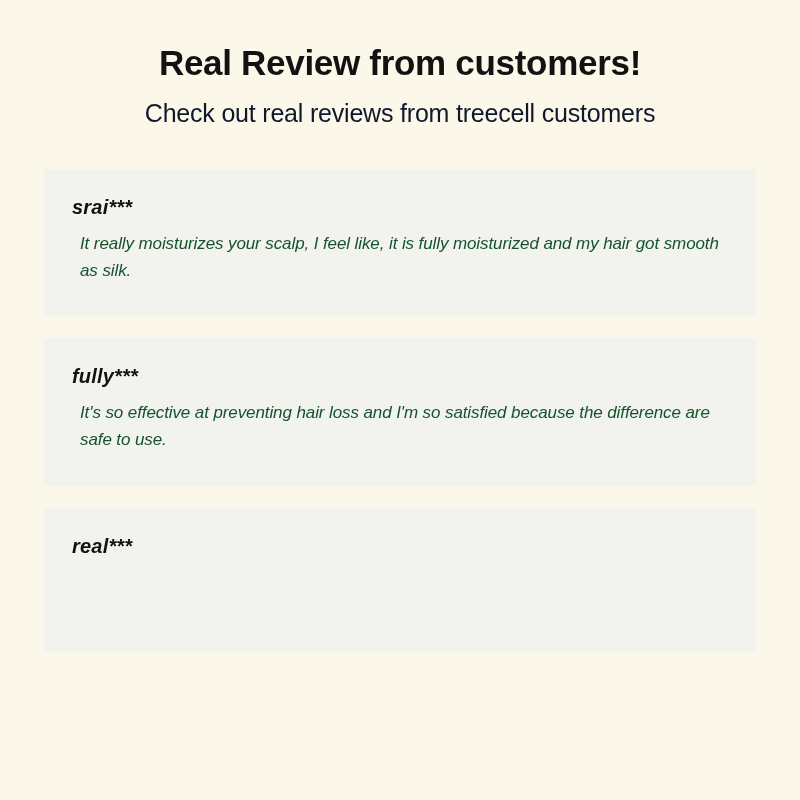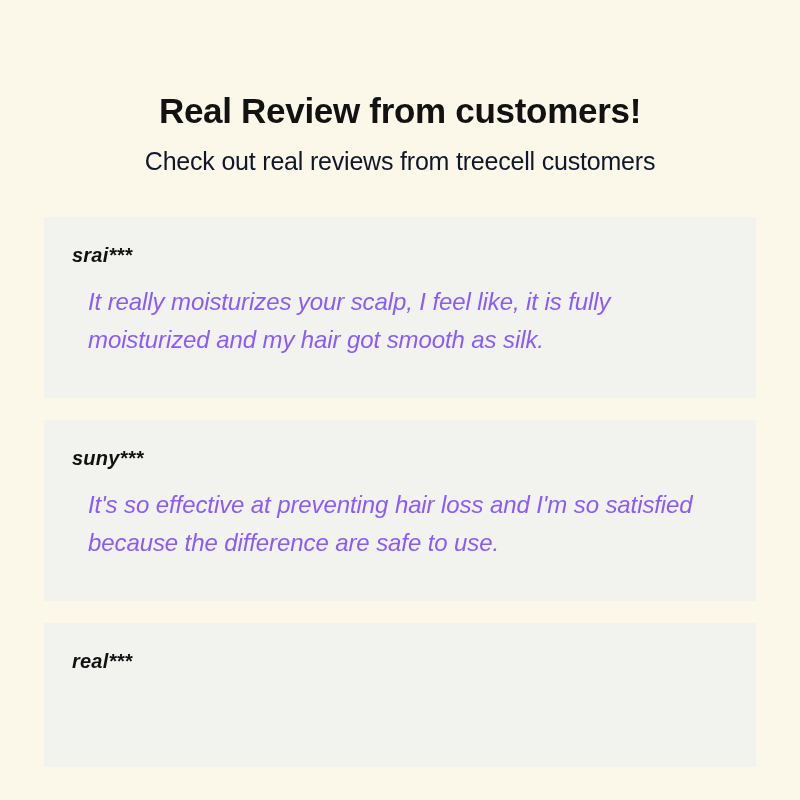--- a/index.html
+++ b/index.html
@@ -17,21 +17,21 @@
   }
   .page {
     width: 800px;
     height: 800px;
     position: relative;
     background: #fbf7e9;
     padding: 0 44px;
   }
   .header {
     text-align: center;
-    padding-top: 90px;
+    padding-top: 42px;
   }
   .title {
     font-size: 35px;
     font-weight: bold;
     letter-spacing: -0.3px;
     line-height: 1.2;
     color: #121212;
     margin: 0;
   }
   .subtitle {
@@ -56,24 +56,24 @@
   .review-card.card-3 { min-height: 144px; }
   .review-author {
     font-size: 20px;
     font-weight: bold;
     color: #111111;
     letter-spacing: 0.2px;
     margin: 0 0 12px 0;
     line-height: 1.2;
   }
   .review-body {
-    font-size: 24px;
+    font-size: 17px;
     line-height: 1.56;
-    color: #8b5cf6;
-    margin: 16px;
+    color: #14532d;
+    margin: 8px;
     font-weight: 300;
     letter-spacing: -0.1px;
     white-space: pre-line;
   }
 </style>
 </head>
 <body>
 
 <div class="page">
 
@@ -83,21 +83,21 @@
   </div>
 
   <div class="reviews">
 
     <div class="review-card card-1">
       <p class="review-author">srai***</p>
       <p class="review-body">It really moisturizes your scalp, I feel like, it is fully moisturized and my hair got smooth as silk.</p>
     </div>
 
     <div class="review-card card-2">
-      <p class="review-author">suny***</p>
+      <p class="review-author">fully***</p>
       <p class="review-body">It's so effective at preventing hair loss and I'm so satisfied because the difference are safe to use.</p>
     </div>
 
     <div class="review-card card-3">
       <p class="review-author">real***</p>
     </div>
 
   </div>
 </div>
 

